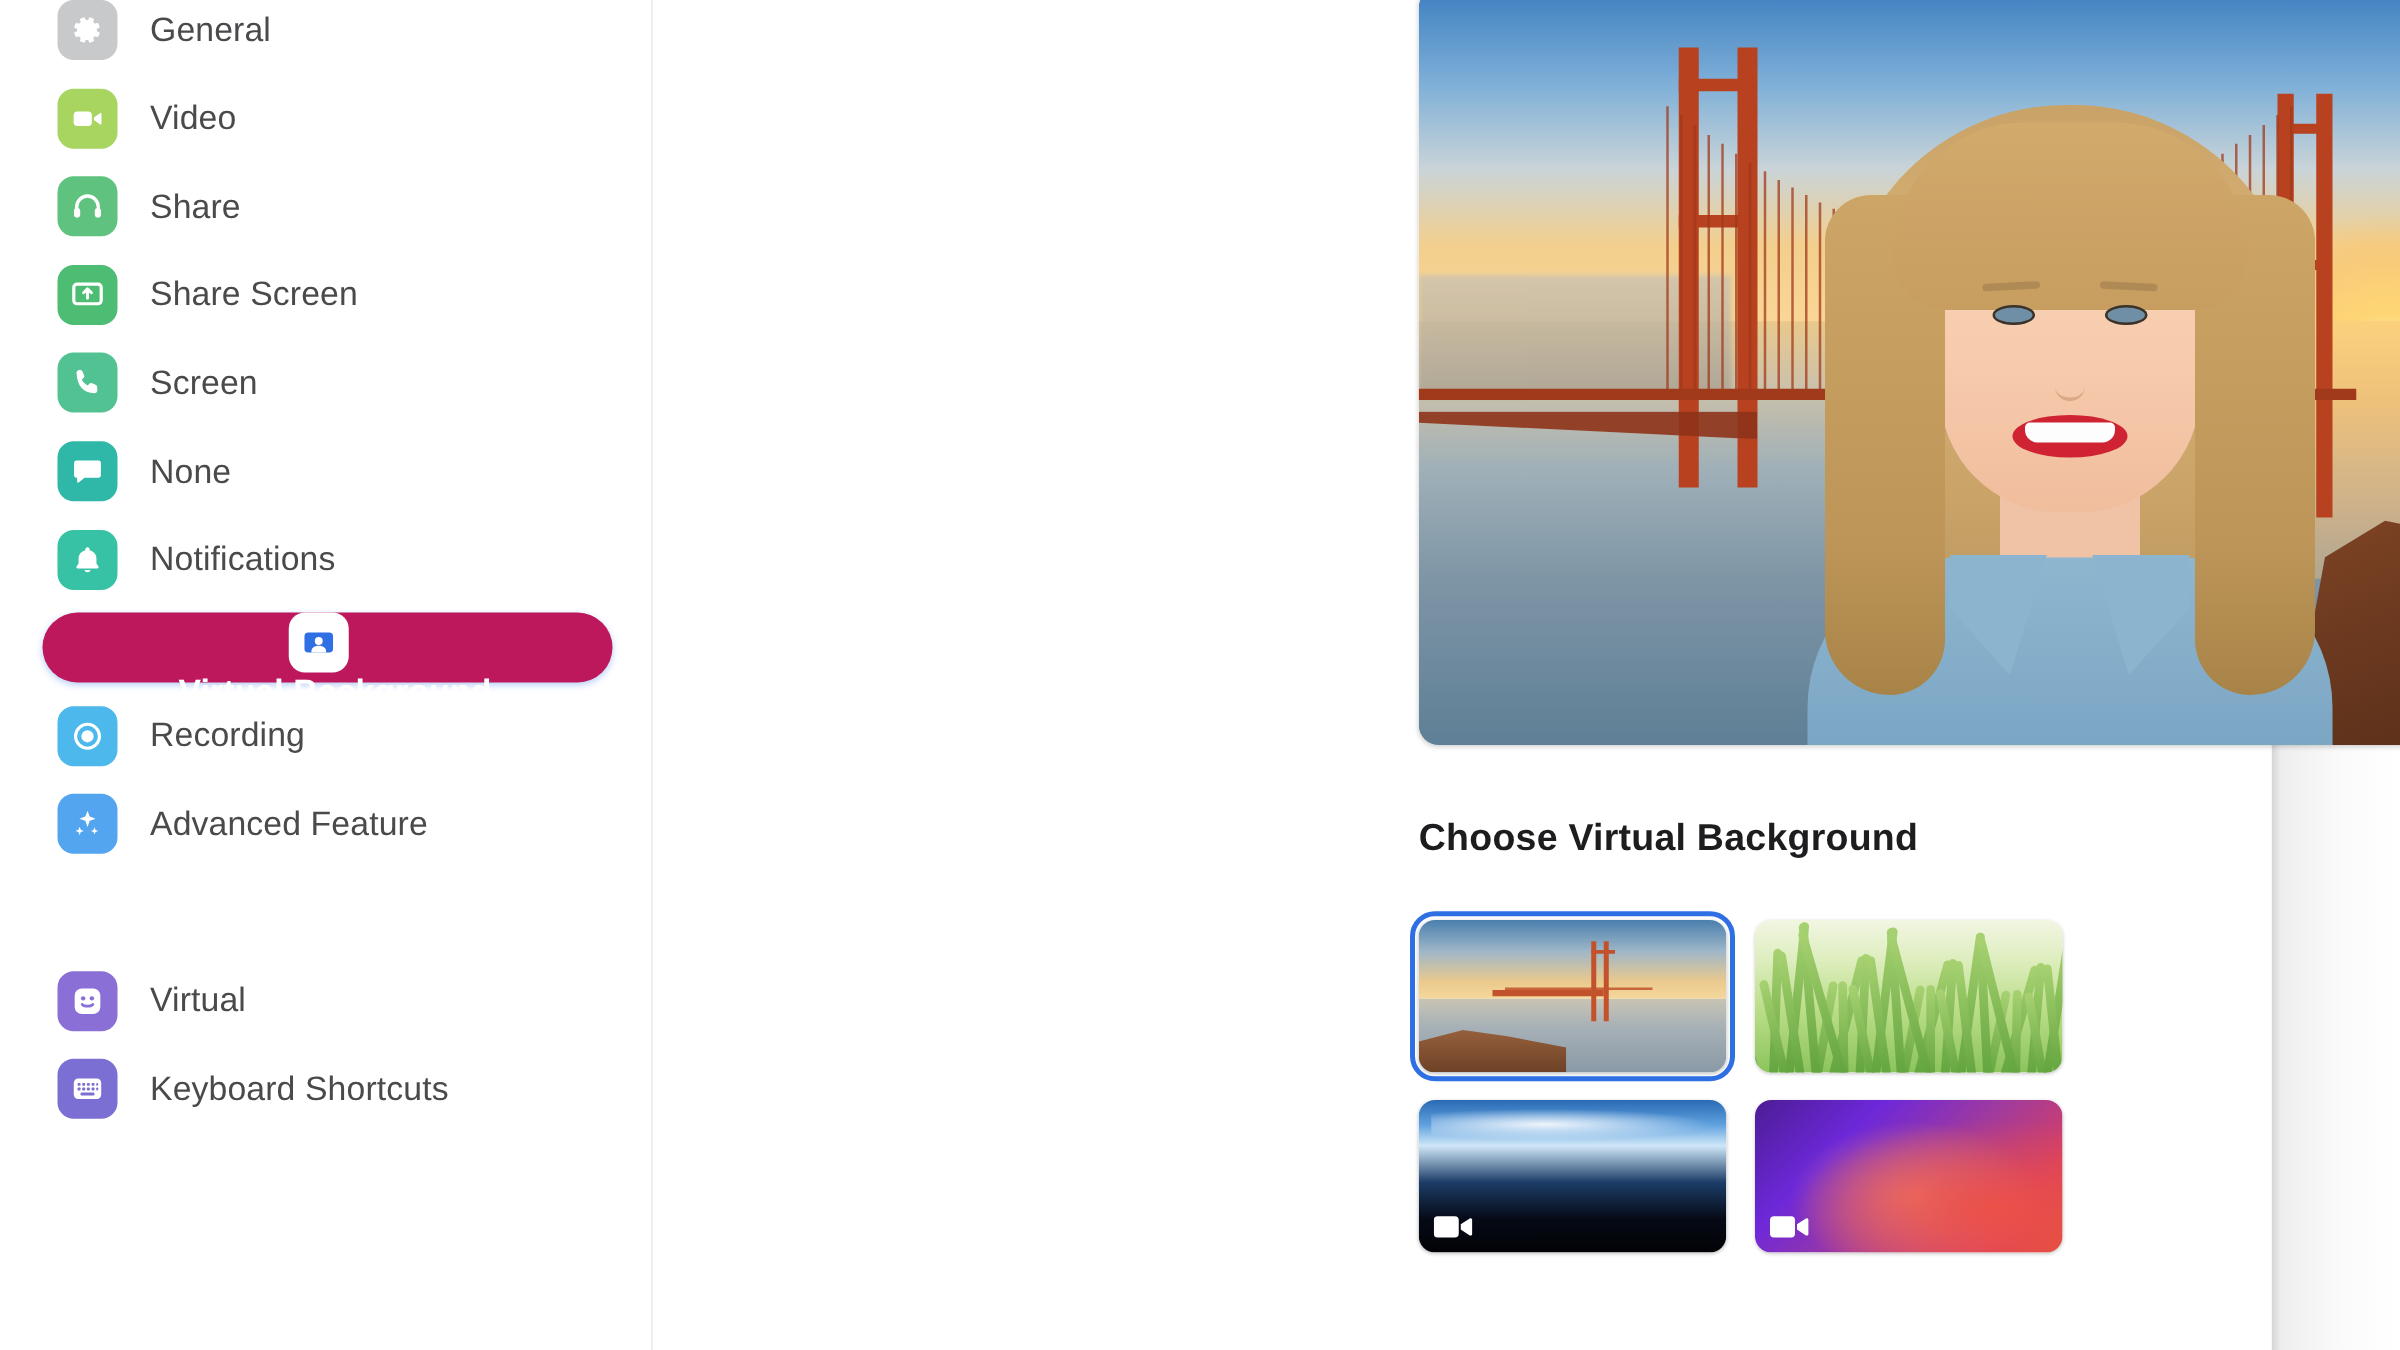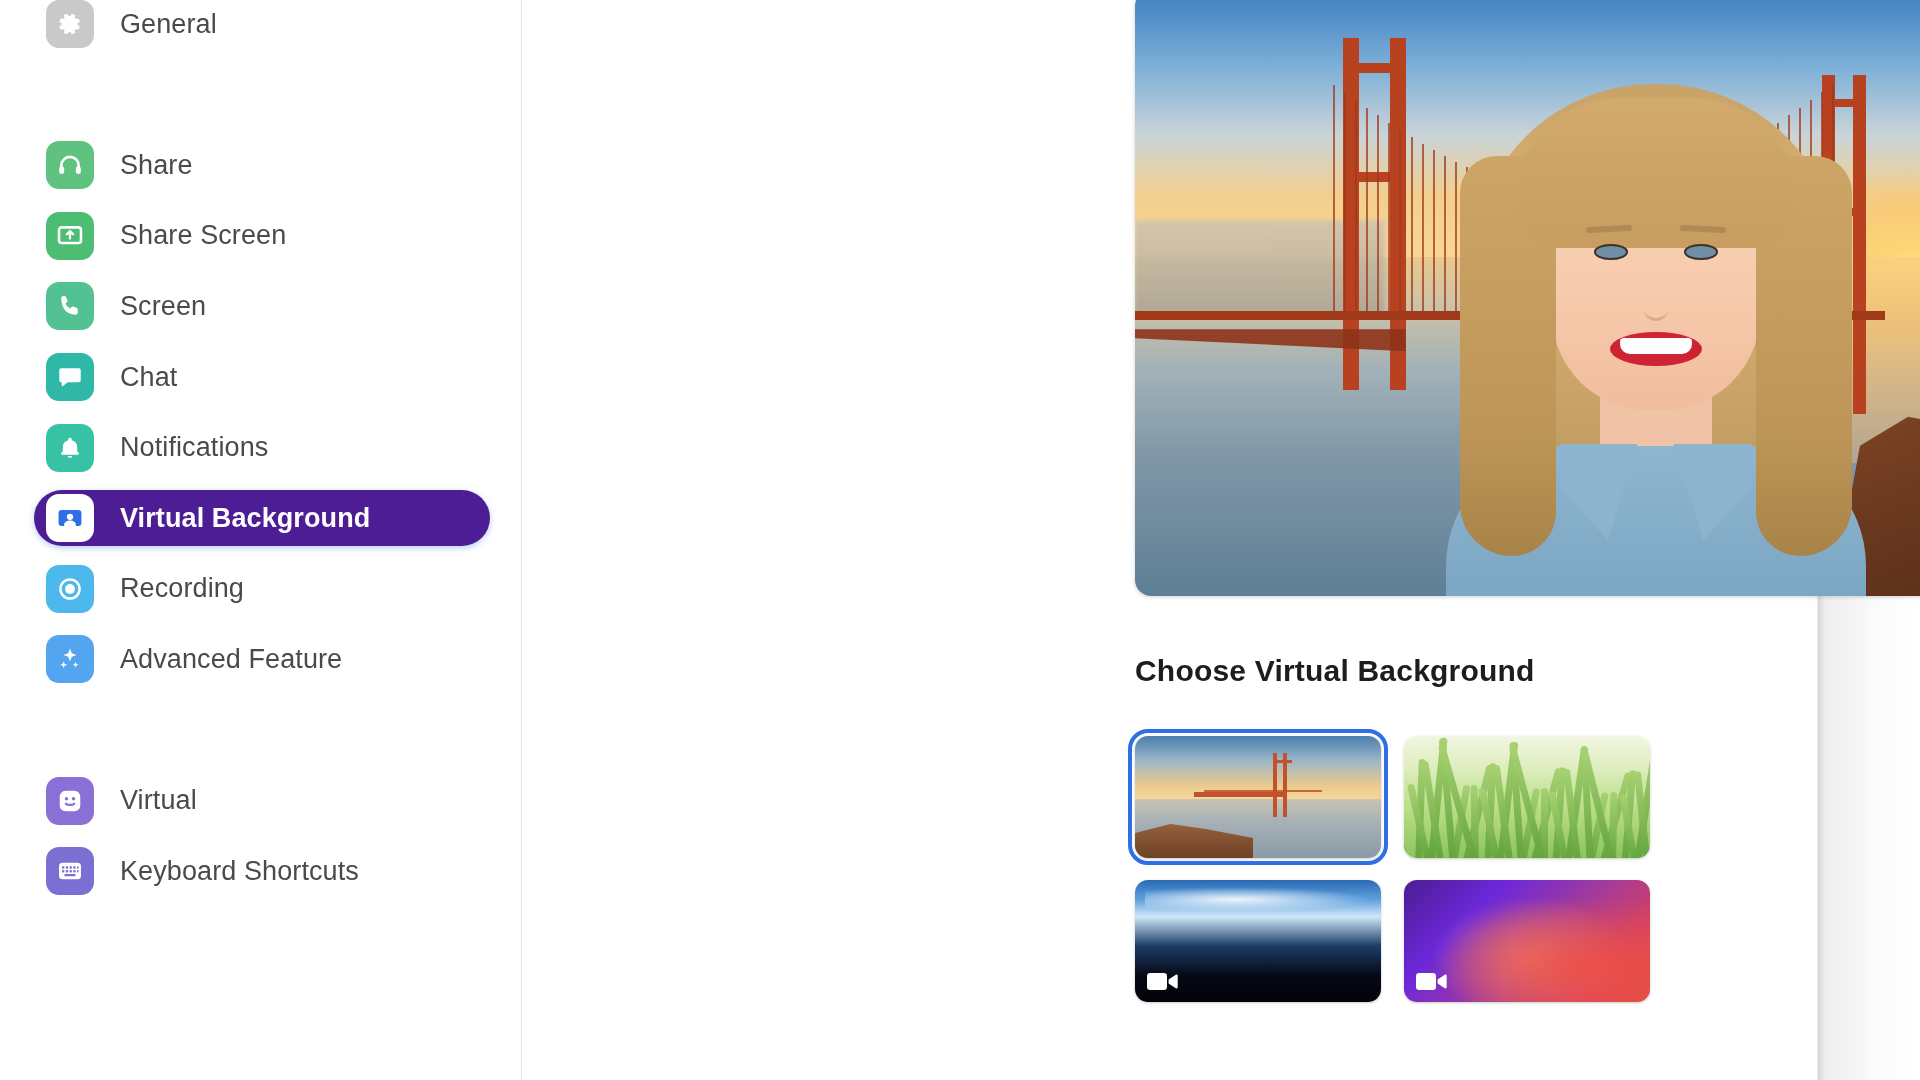--- a/index.html
+++ b/index.html
@@ -32,22 +32,23 @@
     left: 34px;
     width: 456px;
     height: 56px;
     display: flex;
     align-items: center;
     border-radius: 28px;
     box-sizing: border-box;
     padding-left: 12px;
   }
   .nav-item.selected {
-    background: #4c1d95;
+    background: #be185d;
     box-shadow: 0 2px 6px rgba(47,111,228,0.35);
+    flex-direction: column;
   }
   .nav-icon {
     width: 48px; height: 48px;
     border-radius: 13px;
     flex: 0 0 48px;
     display: flex;
     align-items: center;
     justify-content: center;
     margin-right: 26px;
   }
@@ -287,20 +288,29 @@
   <div id="sidebar">
       <div class="nav-item" style="top: -4px;">
         <div class="nav-icon" style="background: rgb(200, 201, 203);">
           <svg width="26" height="26" viewBox="0 0 24 24">
             <path fill="white" d="M12 8.4a3.6 3.6 0 100 7.2 3.6 3.6 0 000-7.2zm0 5.4a1.8 1.8 0 110-3.6 1.8 1.8 0 010 3.6z"></path>
             <path fill="white" d="M20.4 13.5l-1.5-.6a7 7 0 000-1.8l1.5-.6a.9.9 0 00.5-1.1l-.8-2a.9.9 0 00-1.1-.5l-1.5.5a7 7 0 00-1.3-1.3l.5-1.5a.9.9 0 00-.5-1.1l-2-.8a.9.9 0 00-1.1.5l-.6 1.5a7 7 0 00-1.8 0l-.6-1.5a.9.9 0 00-1.1-.5l-2 .8a.9.9 0 00-.5 1.1l.5 1.5a7 7 0 00-1.3 1.3l-1.5-.5a.9.9 0 00-1.1.5l-.8 2a.9.9 0 00.5 1.1l1.5.6a7 7 0 000 1.8l-1.5.6a.9.9 0 00-.5 1.1l.8 2a.9.9 0 001.1.5l1.5-.5a7 7 0 001.3 1.3l-.5 1.5a.9.9 0 00.5 1.1l2 .8a.9.9 0 001.1-.5l.6-1.5a7 7 0 001.8 0l.6 1.5a.9.9 0 001.1.5l2-.8a.9.9 0 00.5-1.1l-.5-1.5a7 7 0 001.3-1.3l1.5.5a.9.9 0 001.1-.5l.8-2a.9.9 0 00-.5-1.1z"></path>
           </svg>
         </div>
         <span class="nav-label">General</span>
       </div>
+      <div class="nav-item" style="top: 66.6px;">
+        <div class="nav-icon" style="background: rgb(168, 213, 95);">
+          <svg width="28" height="28" viewBox="0 0 24 24">
+            <rect x="2.5" y="7" width="12.5" height="10" rx="2.6" fill="white"></rect>
+            <path fill="white" d="M16.4 11.1l4.1-2.9c.5-.35 1.1.02 1.1.6v6.4c0 .58-.6.95-1.1.6l-4.1-2.9z"></path>
+          </svg>
+        </div>
+        <span class="nav-label">Video</span>
+      </div>
       <div class="nav-item" style="top: 137.2px;">
         <div class="nav-icon" style="background: rgb(95, 194, 126);">
           <svg width="28" height="28" viewBox="0 0 24 24">
             <path d="M4.6 16.5v-4.1a7.4 7.4 0 0114.8 0v4.1" stroke="white" stroke-width="2.3" fill="none" stroke-linecap="round"></path>
             <rect x="2.7" y="13.2" width="4.3" height="6.6" rx="2.1" fill="white"></rect>
             <rect x="17" y="13.2" width="4.3" height="6.6" rx="2.1" fill="white"></rect>
           </svg>
         </div>
         <span class="nav-label">Share</span>
       </div>
@@ -320,21 +330,21 @@
           </svg>
         </div>
         <span class="nav-label">Screen</span>
       </div>
       <div class="nav-item" style="top: 349px;">
         <div class="nav-icon" style="background: rgb(47, 184, 168);">
           <svg width="28" height="28" viewBox="0 0 24 24">
             <path fill="white" d="M4.4 4.6h15.2c.9 0 1.6.7 1.6 1.6v8.6c0 .9-.7 1.6-1.6 1.6H10l-4.1 3.3a.6.6 0 01-1-.47V16.4h-.5c-.9 0-1.6-.7-1.6-1.6V6.2c0-.9.7-1.6 1.6-1.6z"></path>
           </svg>
         </div>
-        <span class="nav-label">Chat</span>
+        <span class="nav-label">None</span>
       </div>
       <div class="nav-item" style="top: 419.6px;">
         <div class="nav-icon" style="background: rgb(55, 194, 165);">
           <svg width="26" height="26" viewBox="0 0 24 24">
             <path fill="white" d="M12 2.6c-.9 0-1.6.7-1.6 1.6v.6A6.6 6.6 0 005.4 11v3.6l-1.5 2.2c-.4.6 0 1.4.8 1.4h14.6c.8 0 1.2-.8.8-1.4l-1.5-2.2V11a6.6 6.6 0 00-5-6.2v-.6c0-.9-.7-1.6-1.6-1.6z"></path>
             <path fill="white" d="M9.7 19.4a2.4 2.4 0 004.6 0z"></path>
           </svg>
         </div>
         <span class="nav-label">Notifications</span>
       </div>

